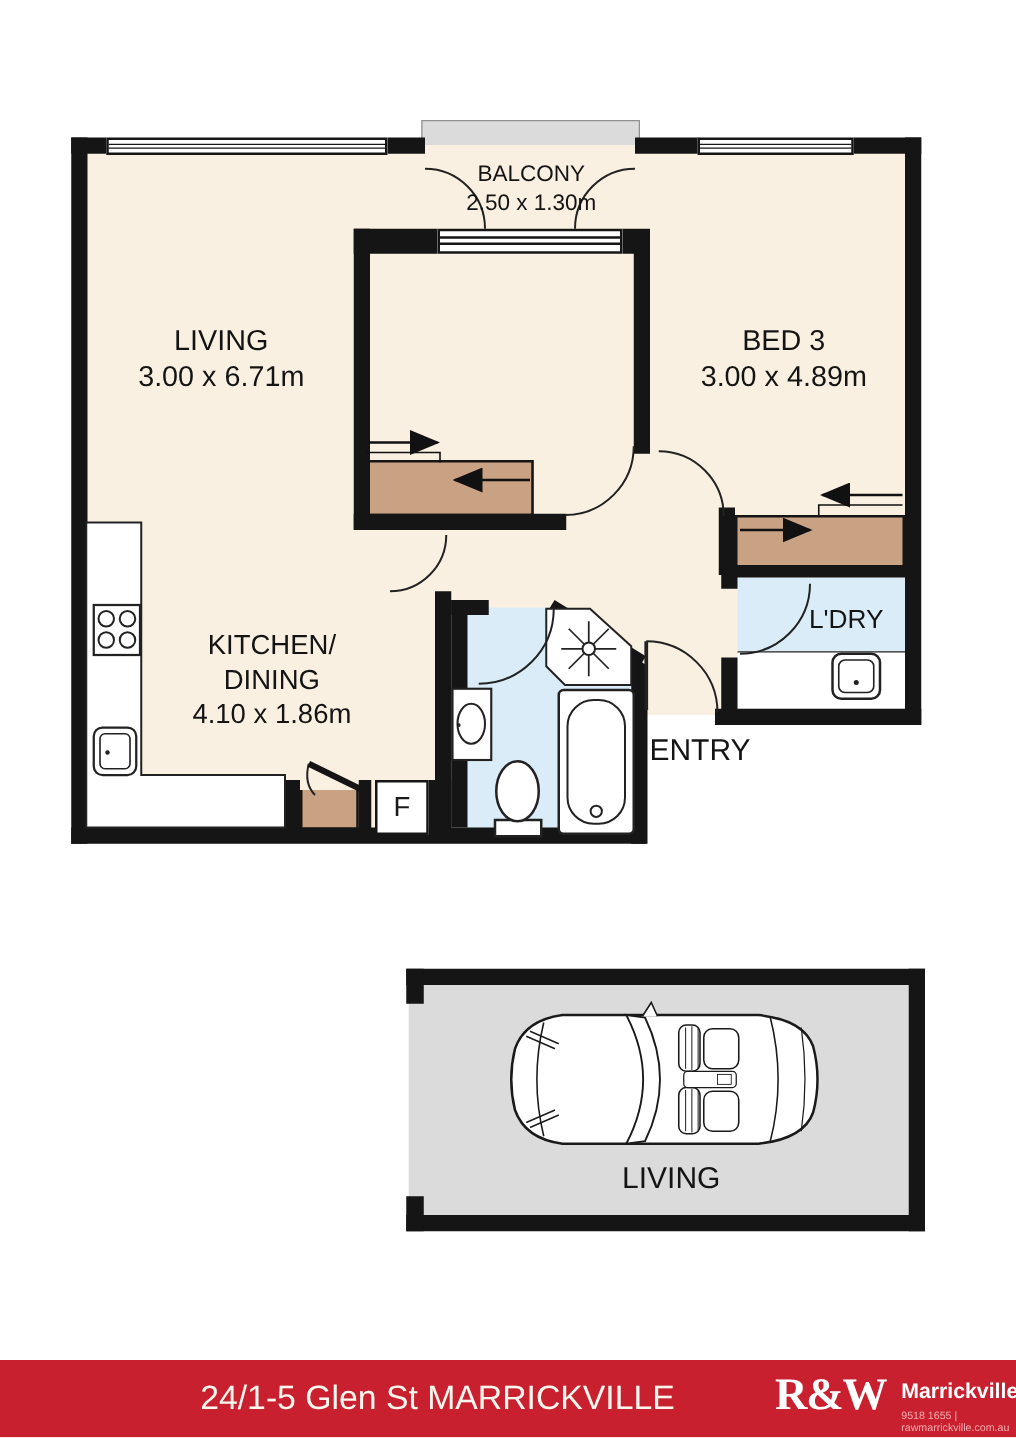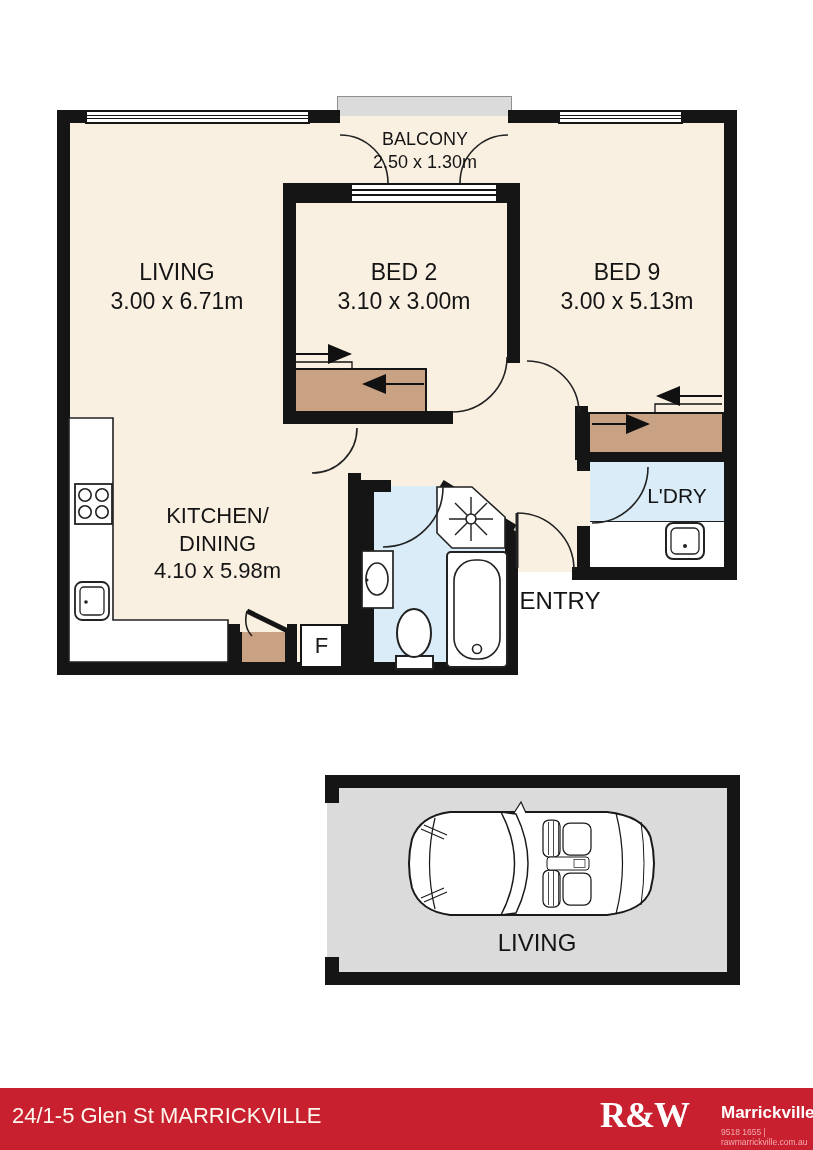--- a/index.html
+++ b/index.html
@@ -14,23 +14,23 @@
   .win{position:absolute;background:#fff;border:2px solid #151515;box-sizing:border-box;}
   .win::before,.win::after{content:"";position:absolute;left:0;right:0;height:1.5px;background:#151515;}
   .win::before{top:28%}.win::after{top:58%}
   .label{position:absolute;text-align:center;line-height:1.26;font-size:23px;color:#141414;}
   .label.small{font-size:18px;}
   .overlay{position:absolute;left:0;top:0;pointer-events:none;}
   .fbox{position:absolute;background:#fff;border:2.5px solid #151515;box-sizing:border-box;
         text-align:center;font-size:22px;}
   .disclaimer{position:absolute;right:5px;top:1063px;font-size:10.5px;color:#3a3a3a;letter-spacing:.2px;}
   .footer-bar{position:absolute;left:0;top:1088px;width:813px;height:62px;background:#C8202E;}
-  .footer-title{position:absolute;left:0;top:1103px;width:700px;text-align:left;
-                font-size:22px;color:#FDF6EE;margin-left:12px;}
-  .logo-rw{position:absolute;left:600px;top:1094px;font-family:"Liberation Serif",serif;
+  .footer-title{position:absolute;left:0;top:1103px;width:700px;text-align:center;
+                font-size:27px;color:#FDF6EE;}
+  .logo-rw{position:absolute;left:620px;top:1094px;font-family:"Liberation Serif",serif;
            font-weight:bold;font-size:36px;color:#ffffff;letter-spacing:-1px;}
   .logo-office{position:absolute;left:721px;top:1103px;font-weight:bold;font-size:17px;color:#ffffff;}
   .logo-contact{position:absolute;left:721px;top:1127px;font-size:8.5px;color:#F2AAB1;}
 </style>
 </head>
 <body>
 
 <div class="canvas">
 
   <div class="outdoor" style="left:337px;top:96px;width:175px;height:89px;"></div>
@@ -188,32 +188,28 @@
   </svg>
 
   <div class="label small" style="left:340px;top:128px;width:170px;">
     <div>BALCONY</div>
     <div>2.50 x 1.30m</div>
   </div>
   <div class="label" style="left:72px;top:258px;width:210px;">
     <div>LIVING</div>
     <div>3.00 x 6.71m</div>
   </div>
-  <div class="label" style="left:308px;top:258px;width:192px;">
-    <div>BED 2</div>
-    <div>3.10 x 3.00m</div>
-  </div>
   <div class="label" style="left:528px;top:258px;width:198px;">
-    <div>BED 9</div>
-    <div>3.00 x 5.13m</div>
+    <div>BED 3</div>
+    <div>3.00 x 4.89m</div>
   </div>
   <div class="label" style="left:120px;top:502px;width:195px;font-size:22px;">
     <div>KITCHEN/</div>
     <div>DINING</div>
-    <div>4.10 x 5.98m</div>
+    <div>4.10 x 1.86m</div>
   </div>
   <div class="label" style="left:622px;top:483px;width:110px;font-size:21px;">
     <div>L'DRY</div>
   </div>
   <div class="label" style="left:505px;top:586px;width:110px;font-size:24px;">
     <div>ENTRY</div>
   </div>
   <div class="label" style="left:437px;top:928px;width:200px;font-size:24px;">
     <div>LIVING</div>
   </div>

